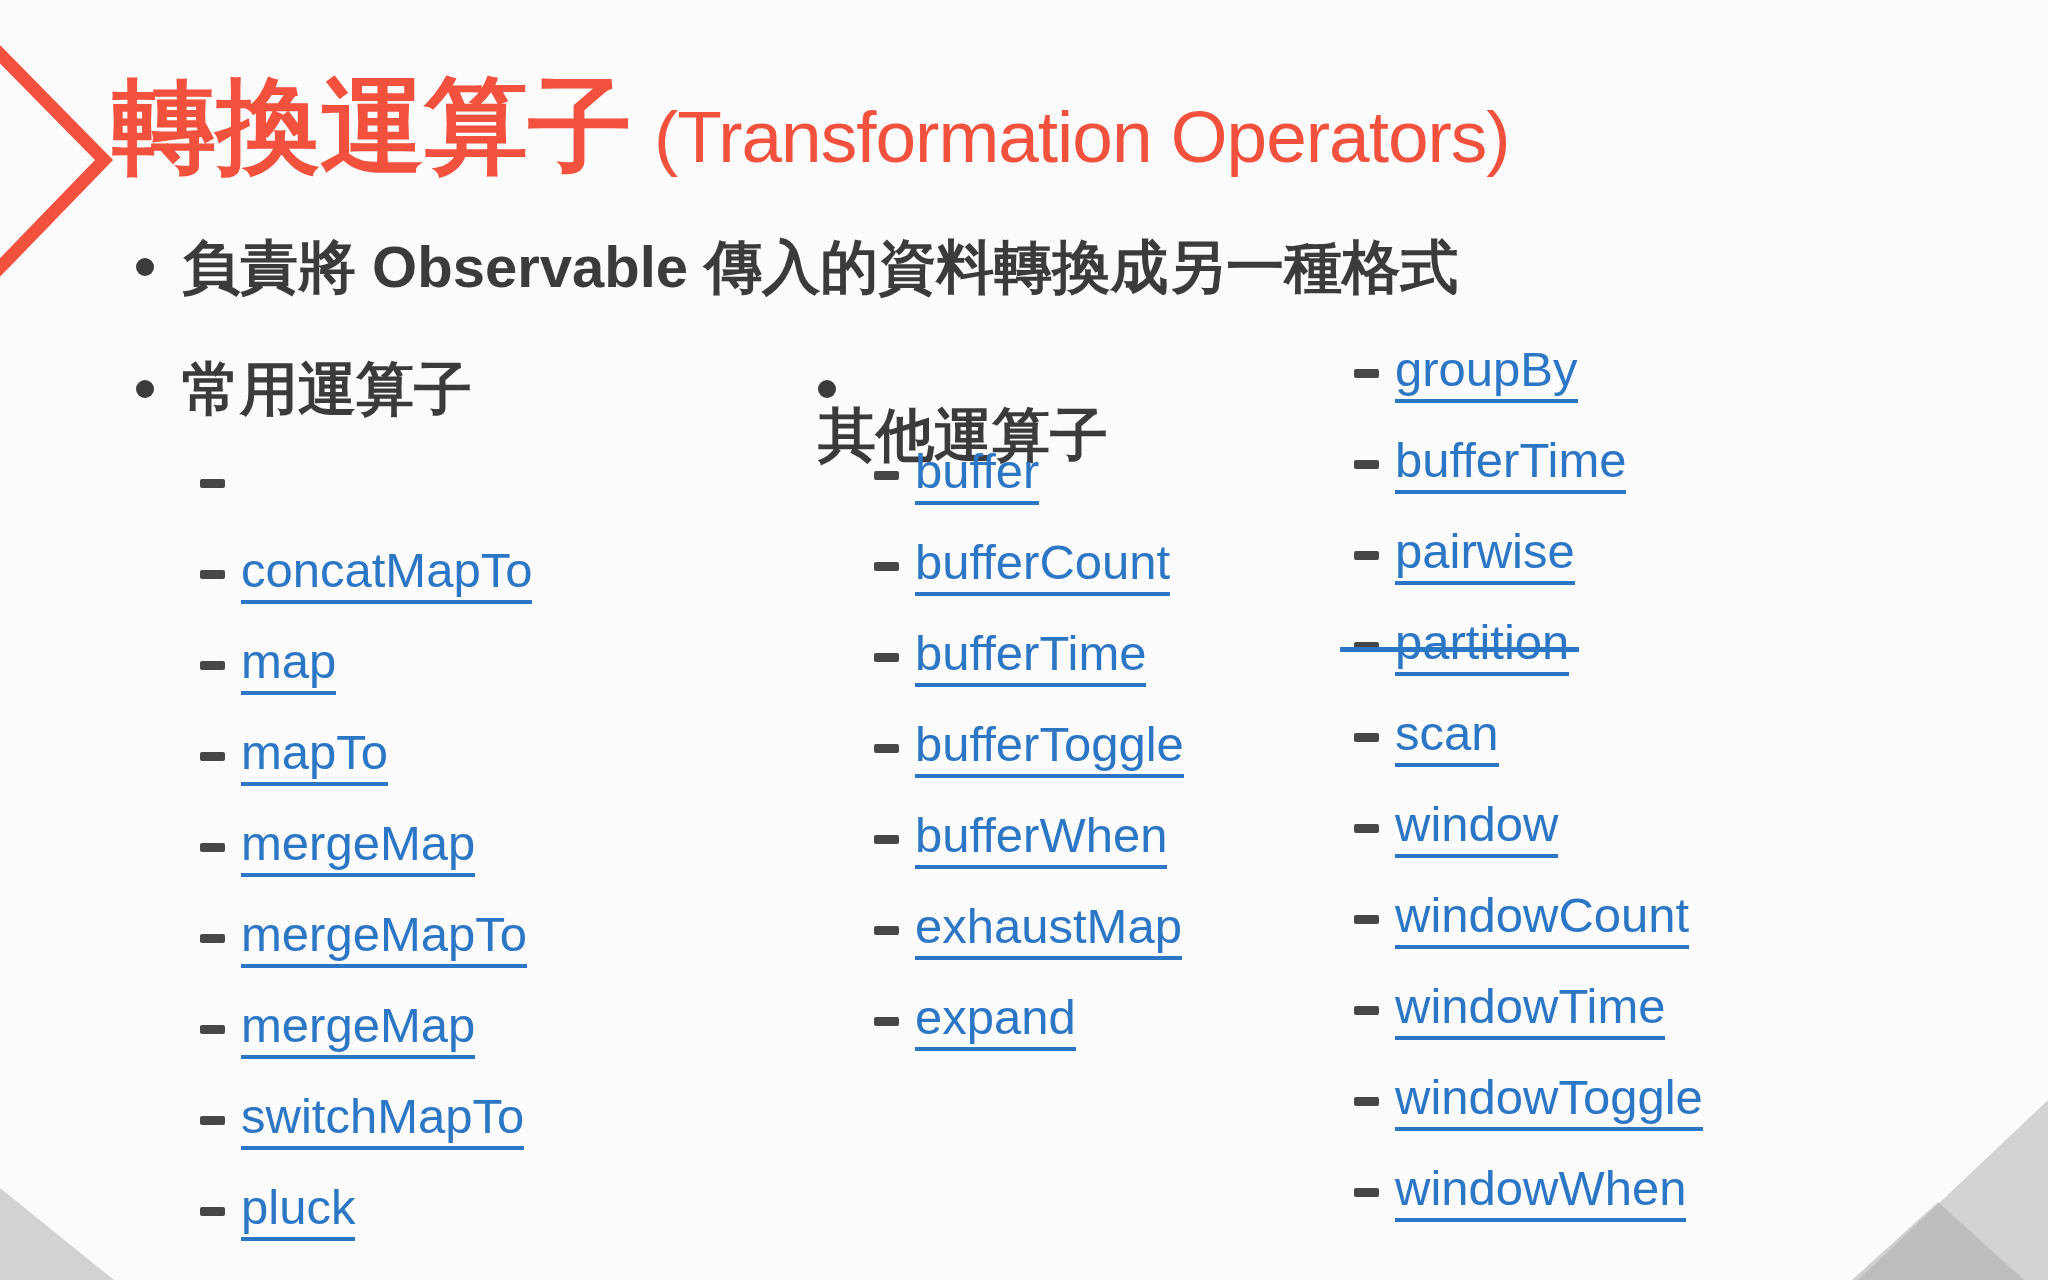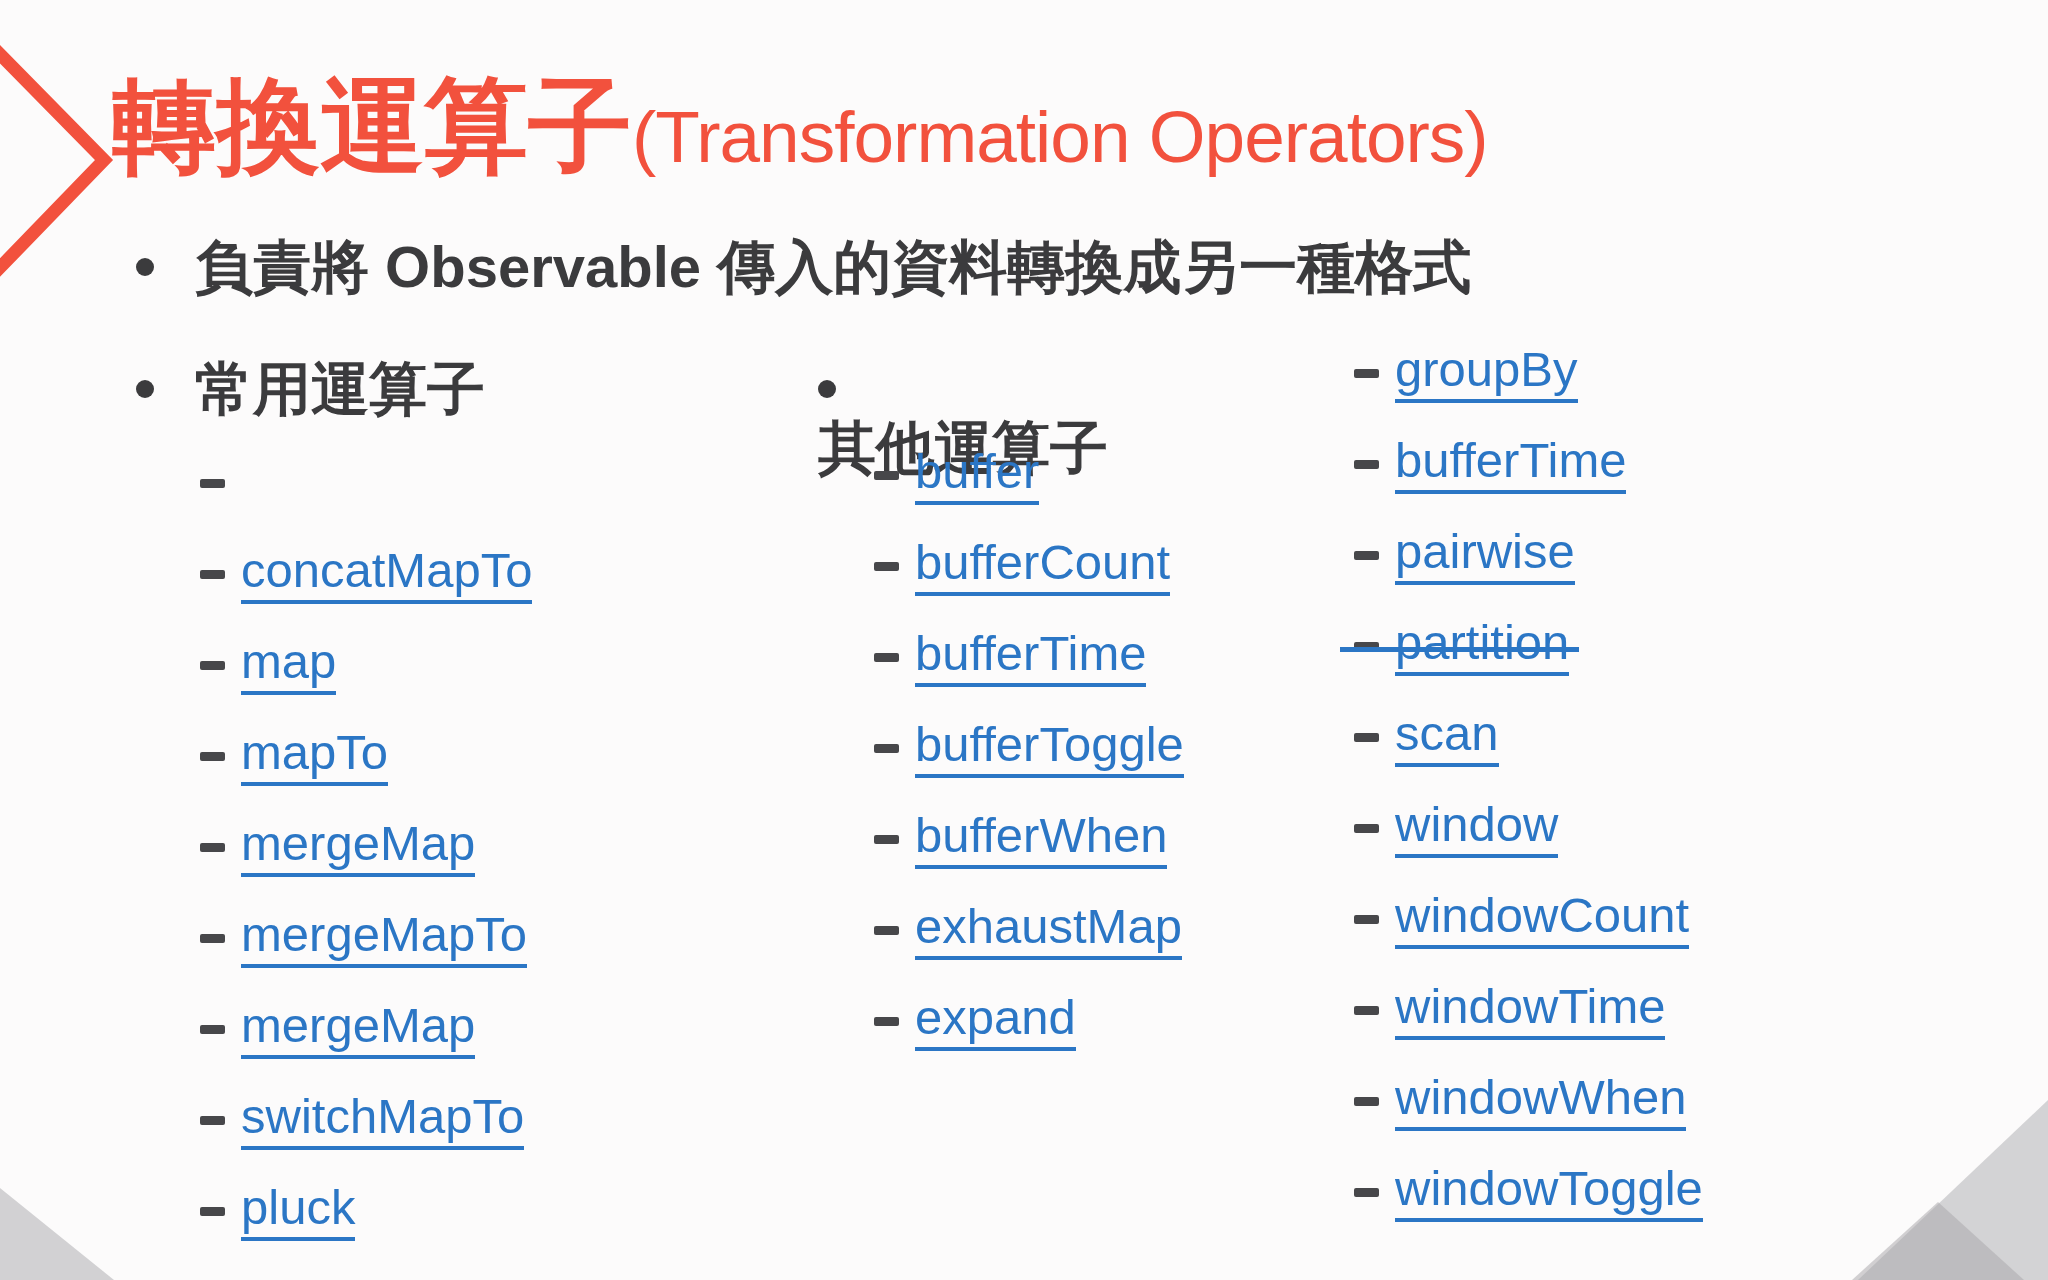--- a/index.html
+++ b/index.html
@@ -20,29 +20,29 @@
   .chevron{position:absolute;left:0;top:0;}
   .tri{position:absolute;left:0;top:0;width:2048px;height:1280px;pointer-events:none;}
   .tri-left{background:var(--triangle-gray);
     clip-path:polygon(0px 1188px,0px 1280px,114px 1280px);}
   .tri-right-a{background:rgba(168,167,171,0.48);
     clip-path:polygon(2048px 1100px,1858px 1280px,2048px 1280px);}
   .tri-right-b{background:rgba(168,167,171,0.52);
     clip-path:polygon(1938px 1202px,1852px 1280px,2024px 1280px);}
   
   .title{
-    position:absolute;left:112px;top:56px;display:flex;align-items:baseline;
+    position:absolute;left:112px;top:56px;display:flex;align-items:baseline;gap:22px;
     color:var(--accent-red);white-space:nowrap;
   }
   .title-zh{font-size:104px;font-weight:bold;line-height:1.35;}
   .title-en{font-size:73px;font-weight:normal;letter-spacing:-1px;}
   
   .bullet-line{
     position:absolute;display:flex;align-items:flex-start;color:var(--text-dark);
-    font-size:58px;font-weight:600;line-height:1.28;white-space:nowrap;gap:13px;
+    font-size:58px;font-weight:600;line-height:1.28;white-space:nowrap;
   }
   .dot{
     flex:0 0 auto;width:18px;height:18px;border-radius:50%;
     background:var(--text-dark);margin:28px 28px 0 0;
   }
   .intro{left:136px;top:230px;}
   .h1{left:136px;top:352px;}
   .h2{left:818px;top:352px;flex-direction:column;}
   
   .op-col{position:absolute;}
@@ -196,21 +196,21 @@
     <div class="op-row">
         <span class="dash"></span>
         <a class="op-link">windowCount</a>
       </div>
     <div class="op-row">
         <span class="dash"></span>
         <a class="op-link">windowTime</a>
       </div>
     <div class="op-row">
         <span class="dash"></span>
+        <a class="op-link">windowToggle</a>
+      </div>
+    <div class="op-row">
+        <span class="dash"></span>
         <a class="op-link">windowWhen</a>
       </div>
-    <div class="op-row">
-        <span class="dash"></span>
-        <a class="op-link">windowToggle</a>
-      </div>
   </div>
 
 </div>
 
 </body></html>

